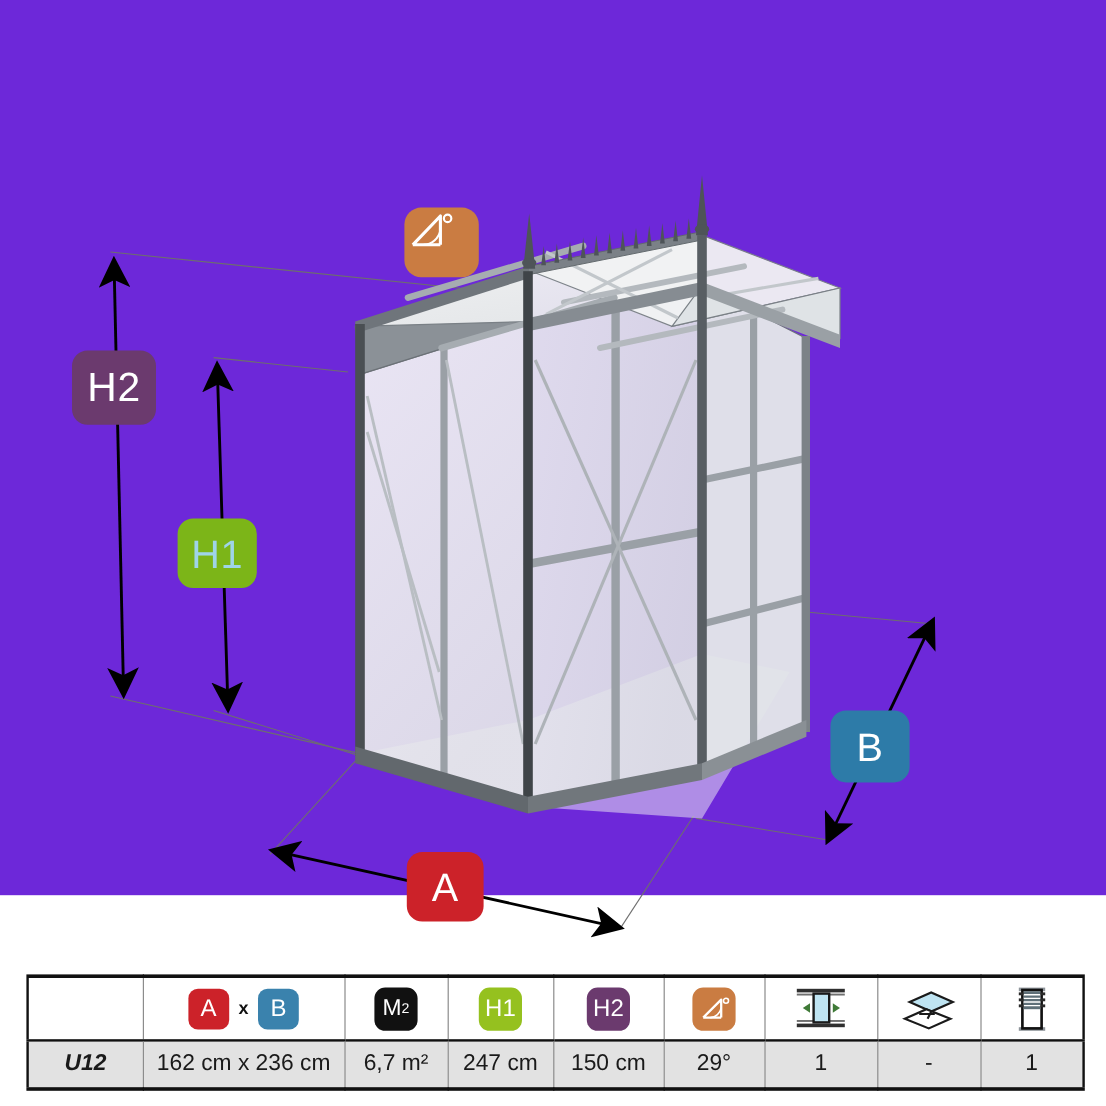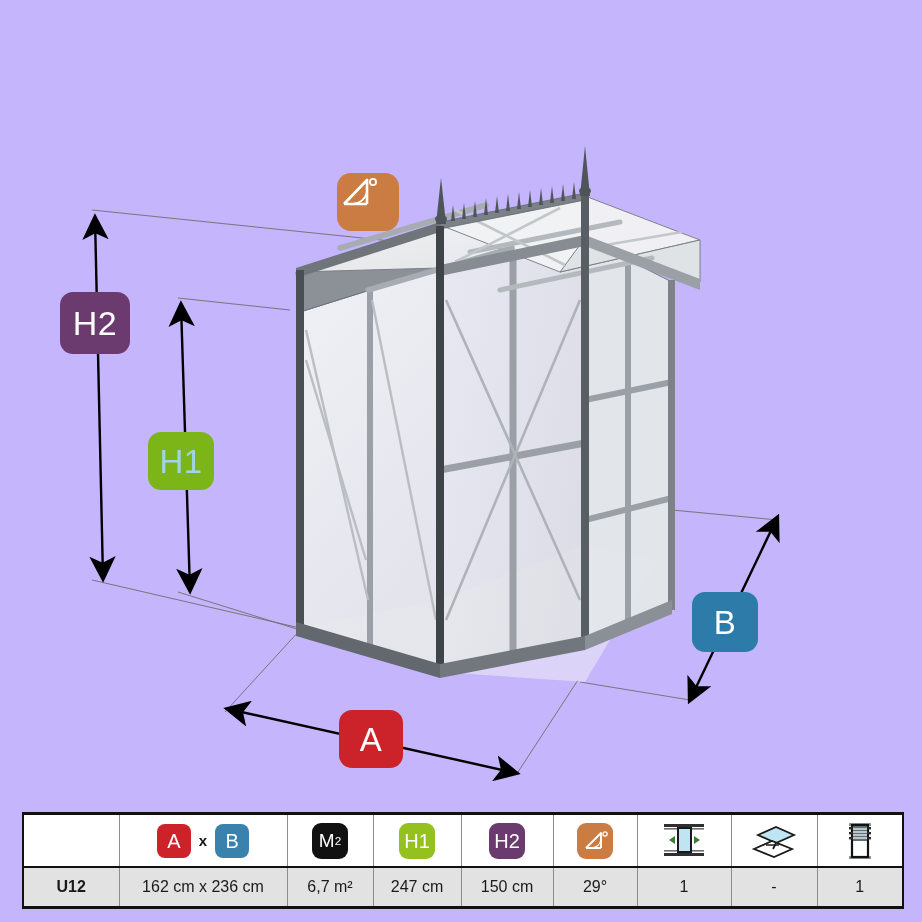--- a/index.html
+++ b/index.html
@@ -11,22 +11,22 @@
     width: 922px;
     height: 922px;
     font-family: "Liberation Sans", sans-serif;
     position: relative;
     overflow: hidden;
   }
 
   #page {
     position: relative;
     width: 922px;
-    height: 922px;
-    background: #c4b5fd;
+    height: 746px;
+    background: #6d28d9;
   }
 
   
   #diagram {
     position: absolute;
     left: 0;
     top: 0;
     width: 922px;
     height: 805px;
   }
@@ -109,26 +109,27 @@
   table.spec td:first-child { border-left: none; }
 
   tr.head-row td {
     height: 51px;
     background: #ffffff;
     border-bottom: 2px solid #111111;
   }
   tr.data-row td {
     height: 38px;
     background: #e2e2e2;
-    font-size: 16px;
+    font-size: 19px;
     color: #1a1a1a;
   }
   tr.data-row td.model-cell {
     font-weight: bold;
-    font-size: 16px;
+    font-size: 19px;
+    font-style: italic;
   }
 
   .hdr-inner {
     display: flex;
     align-items: center;
     justify-content: center;
     gap: 8px;
     height: 51px;
   }
   .mini {

